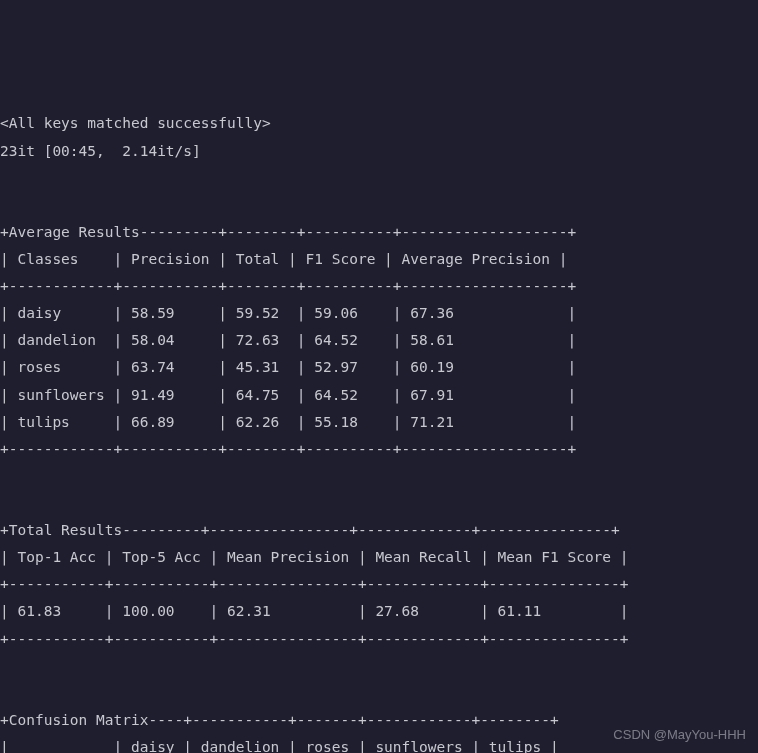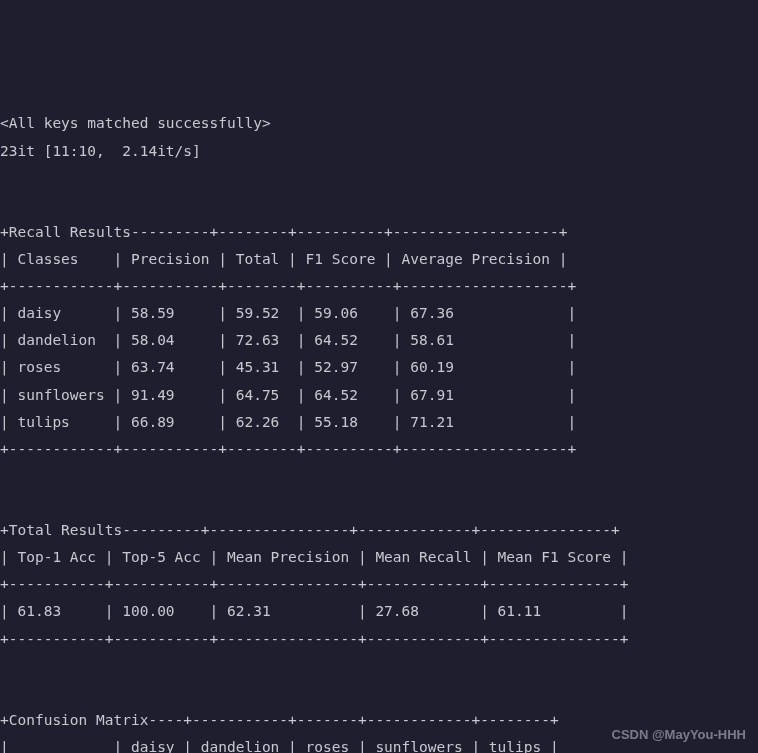--- a/index.html
+++ b/index.html
@@ -21,33 +21,32 @@
       position: relative;
     }
     .watermark {
       position: absolute;
       bottom: 6px;
       right: 12px;
       color: rgba(200, 200, 210, 0.55);
       font-size: 13px;
       font-family: Arial, sans-serif;
       white-space: nowrap;
-      font-weight: bold;
     }
   </style>
 </head>
 <body>
 
 
 
 <div><span>&lt;All keys matched successfully&gt;</span>
-<span>23it [11:10,  2.14it/s]</span>
+<span>23it [00:45,  2.14it/s]</span>
 
 
-<span>+Recall Results---------+--------+----------+-------------------+</span>
+<span>+Average Results---------+--------+----------+-------------------+</span>
 <span>| Classes    | Precision | Total | F1 Score | Average Precision |</span>
 <span>+------------+-----------+--------+----------+-------------------+</span>
 <span>| daisy      | 58.59     | 59.52  | 59.06    | 67.36             |</span>
 <span>| dandelion  | 58.04     | 72.63  | 64.52    | 58.61             |</span>
 <span>| roses      | 63.74     | 45.31  | 52.97    | 60.19             |</span>
 <span>| sunflowers | 91.49     | 64.75  | 64.52    | 67.91             |</span>
 <span>| tulips     | 66.89     | 62.26  | 55.18    | 71.21             |</span>
 <span>+------------+-----------+--------+----------+-------------------+</span>
 
 

